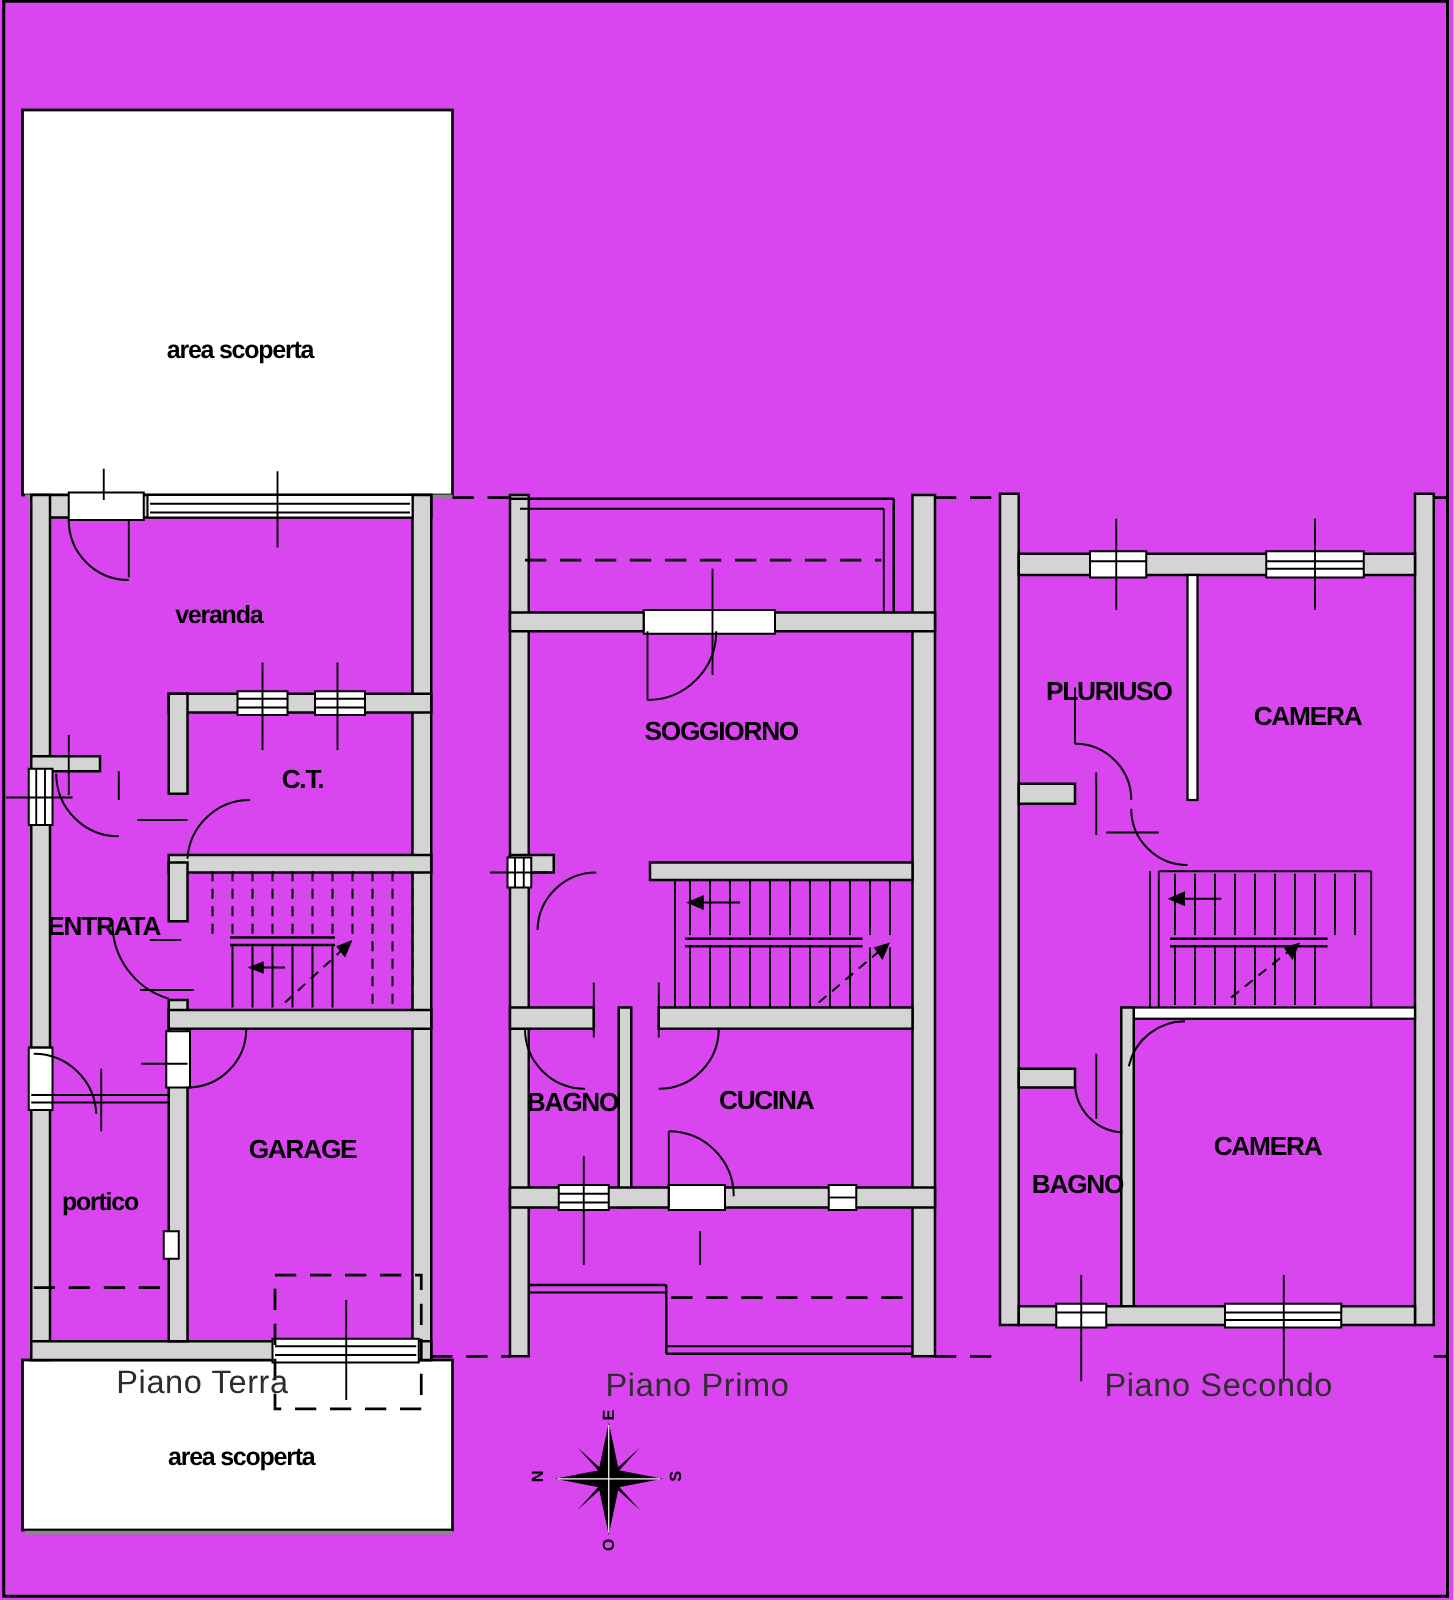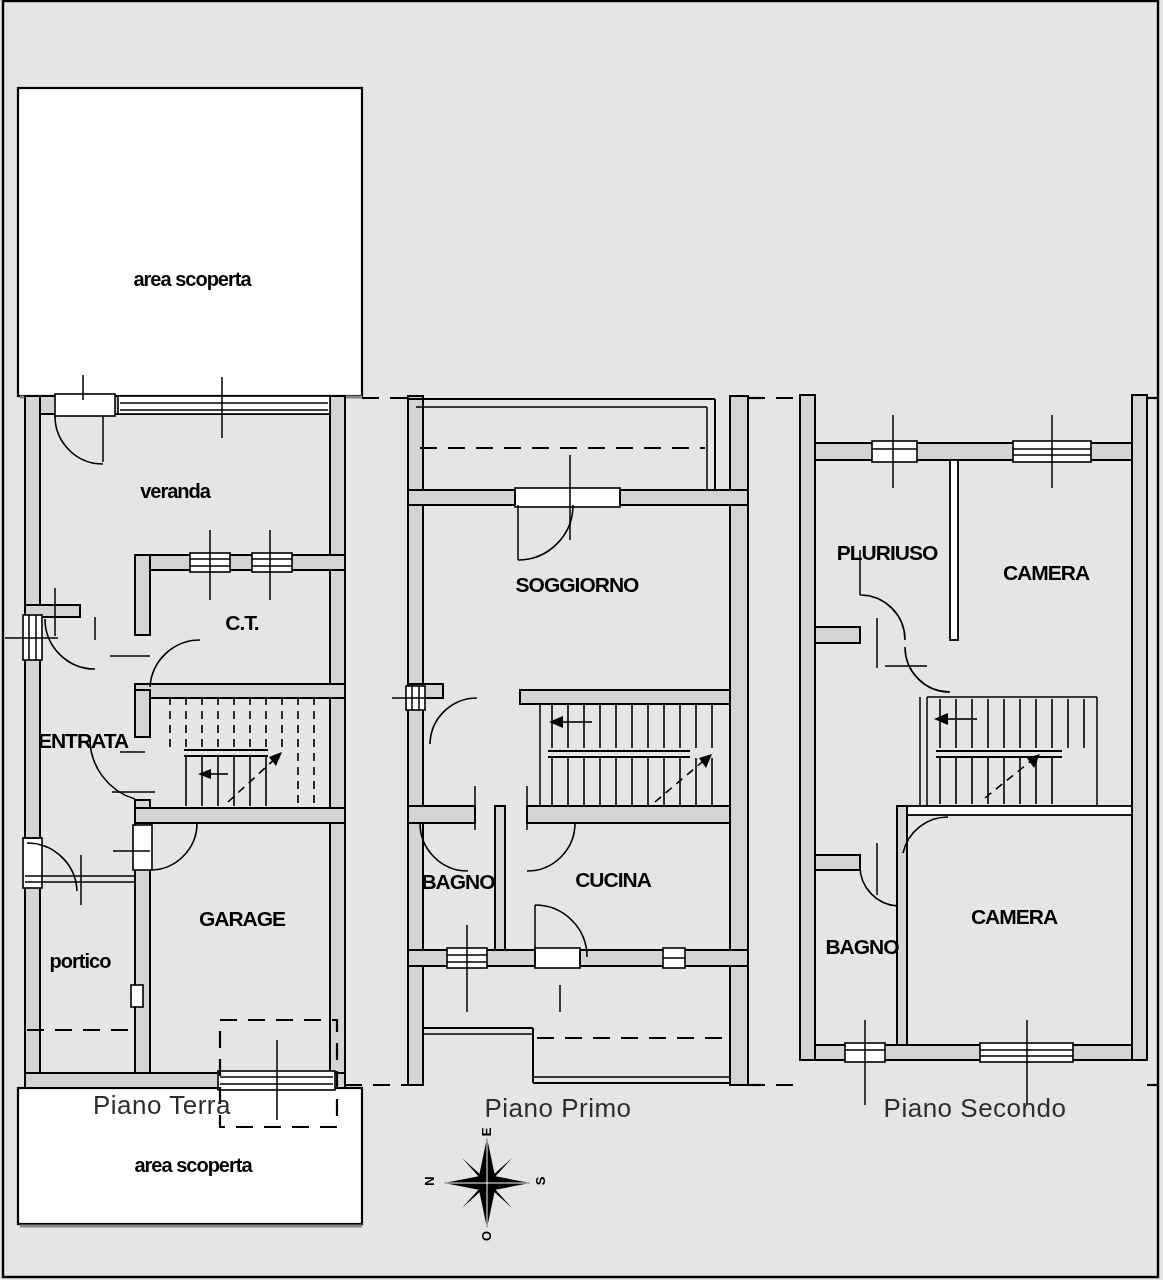--- a/index.html
+++ b/index.html
@@ -1,16 +1,16 @@
 <!DOCTYPE html>
 <html><head>
 <meta charset="utf-8">
 <style>
   html,body{margin:0;padding:0;background:#fff;}
-  #stage{width:1163px;height:1280px;position:relative;background:#e5e5e5;}
+  #stage{width:1163px;height:1280px;position:relative;background:#d946ef;}
   svg{display:block;}
   .w    {fill:#d4d4d4;stroke:#000;stroke-width:2;}
   .tw   {fill:#ffffff;stroke:#000;stroke-width:1.8;}
   .yard {fill:#ffffff;stroke:#000;stroke-width:2.2;}
   .win  {fill:#ffffff;stroke:#000;stroke-width:1.6;}
   .ln   {stroke:#000;stroke-width:2;fill:none;}
   .ln15 {stroke:#000;stroke-width:1.5;fill:none;}
   .rsr  {stroke:#000;stroke-width:1.6;fill:none;}
   .dsh  {stroke:#000;stroke-width:2.2;fill:none;stroke-dasharray:17 11;}
   .dshs {stroke:#000;stroke-width:1.6;fill:none;stroke-dasharray:8 6;}

